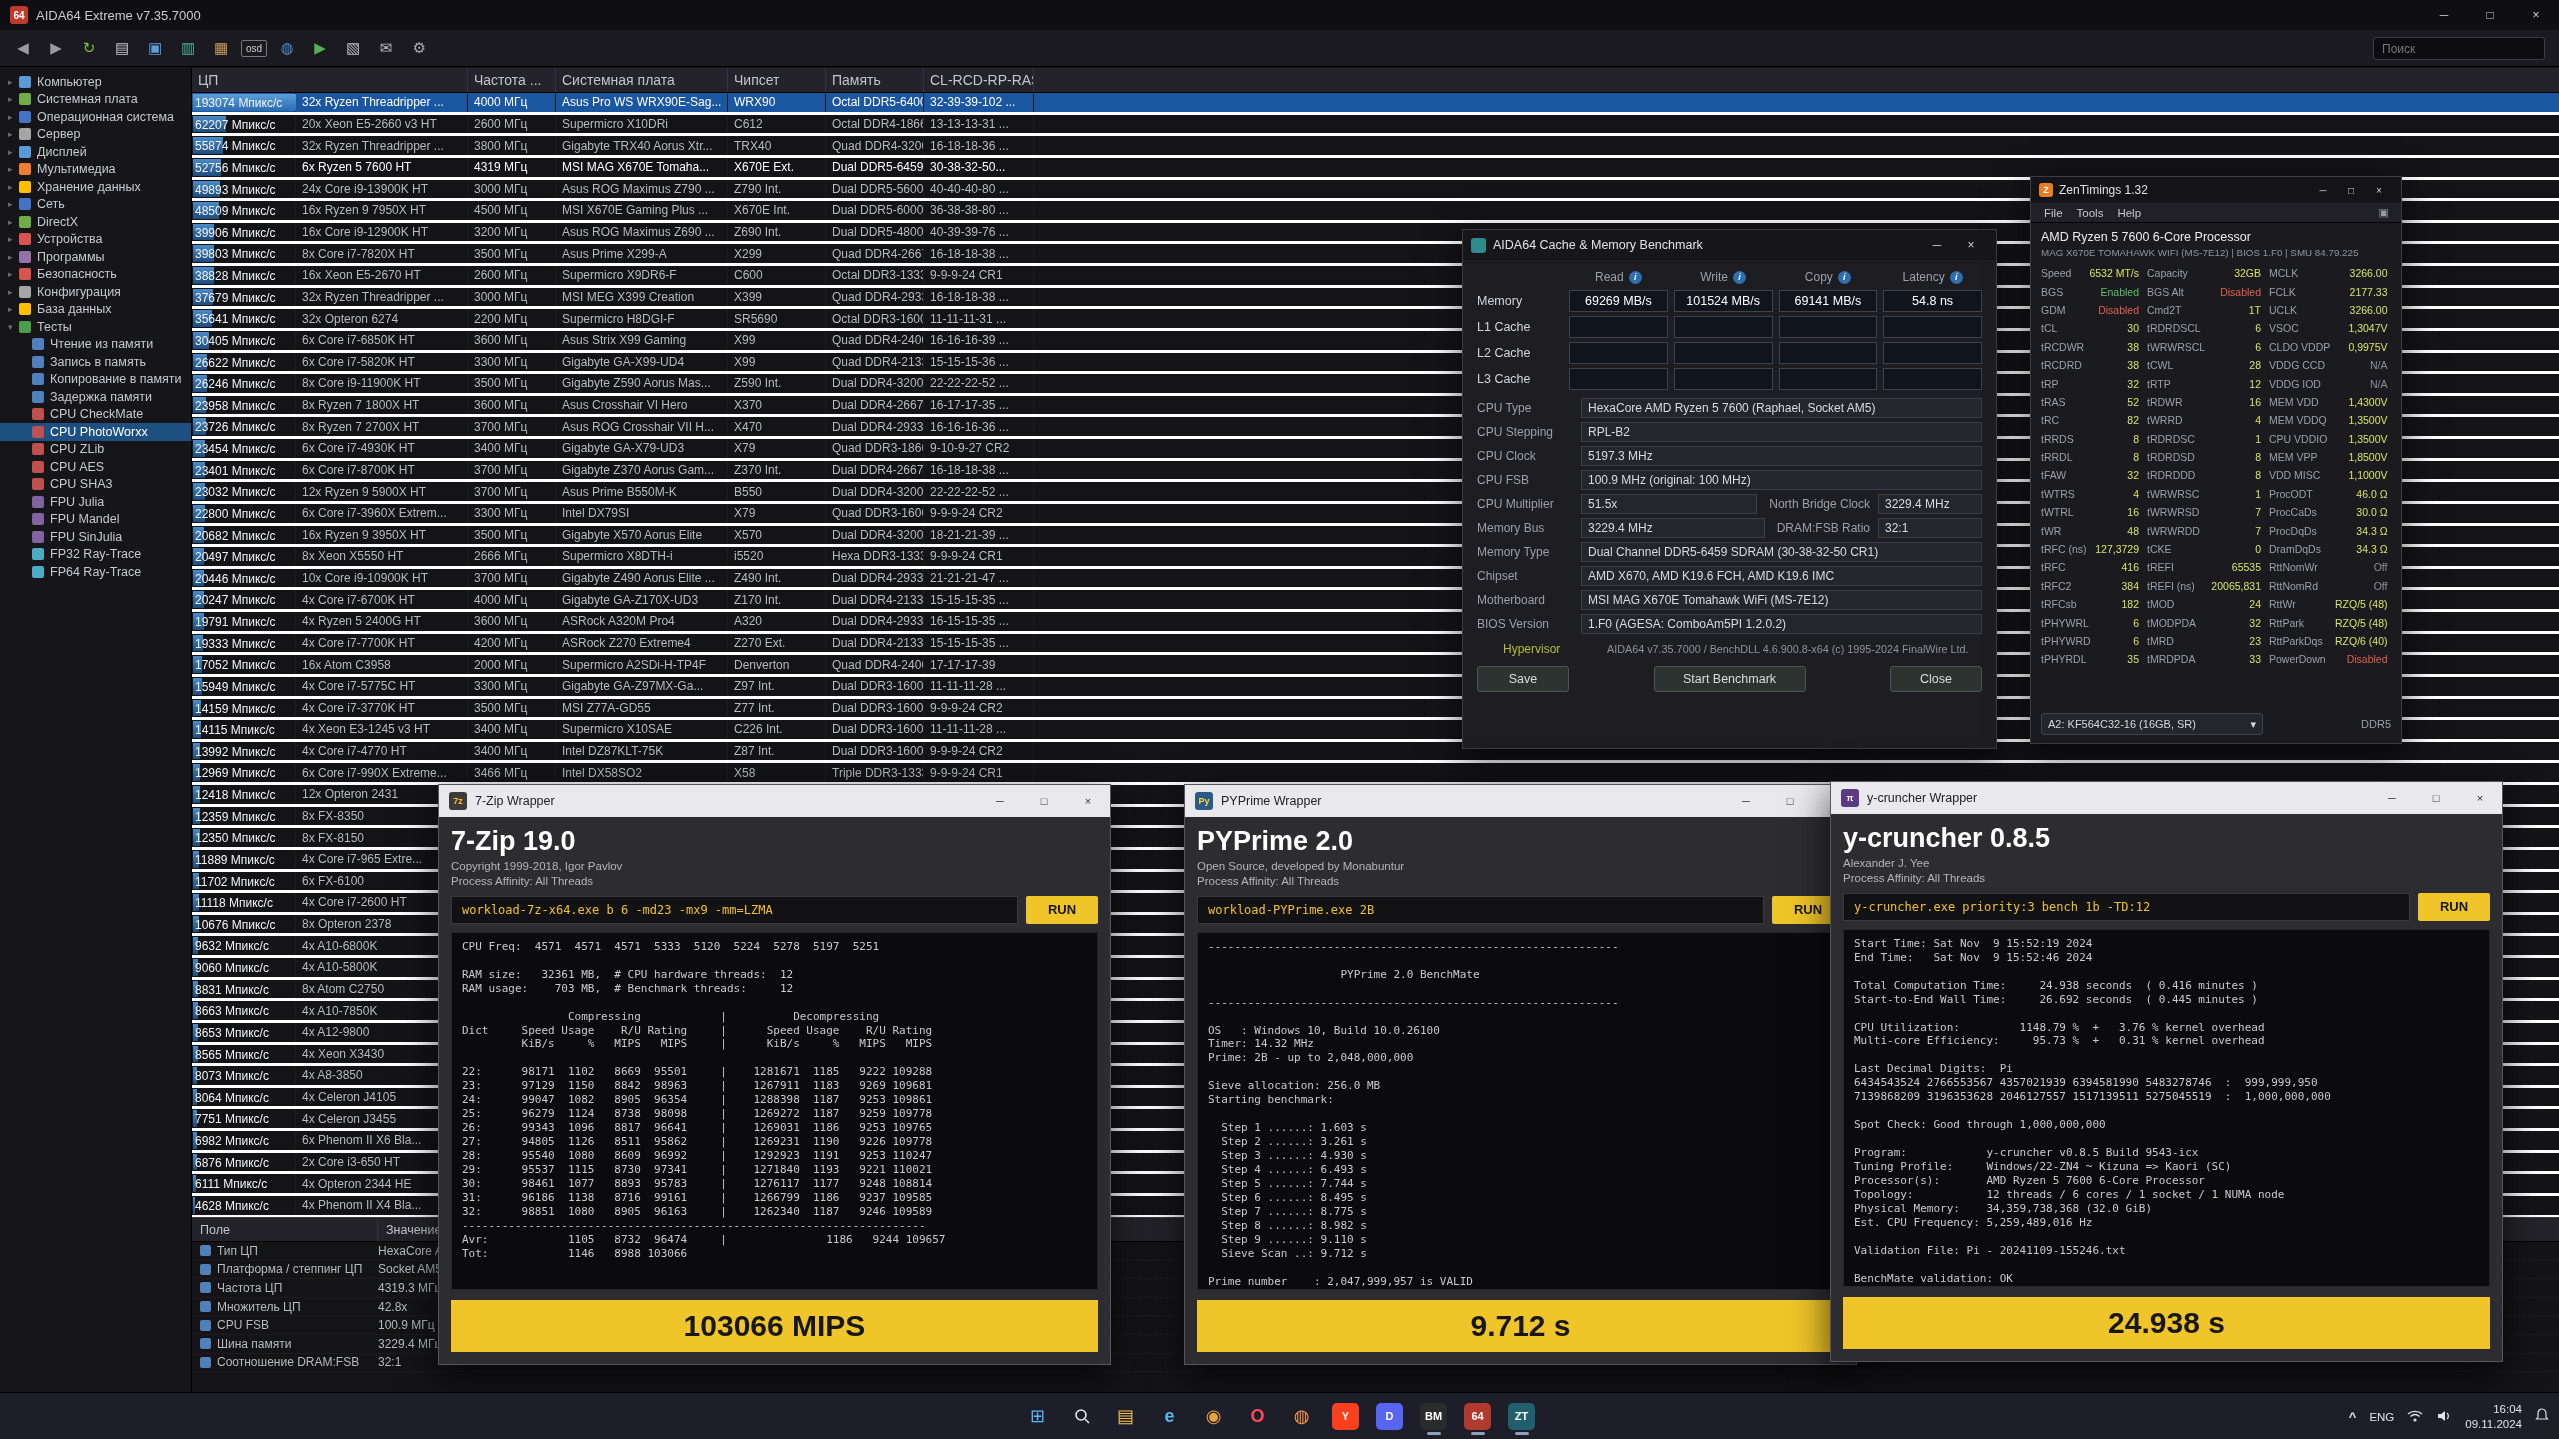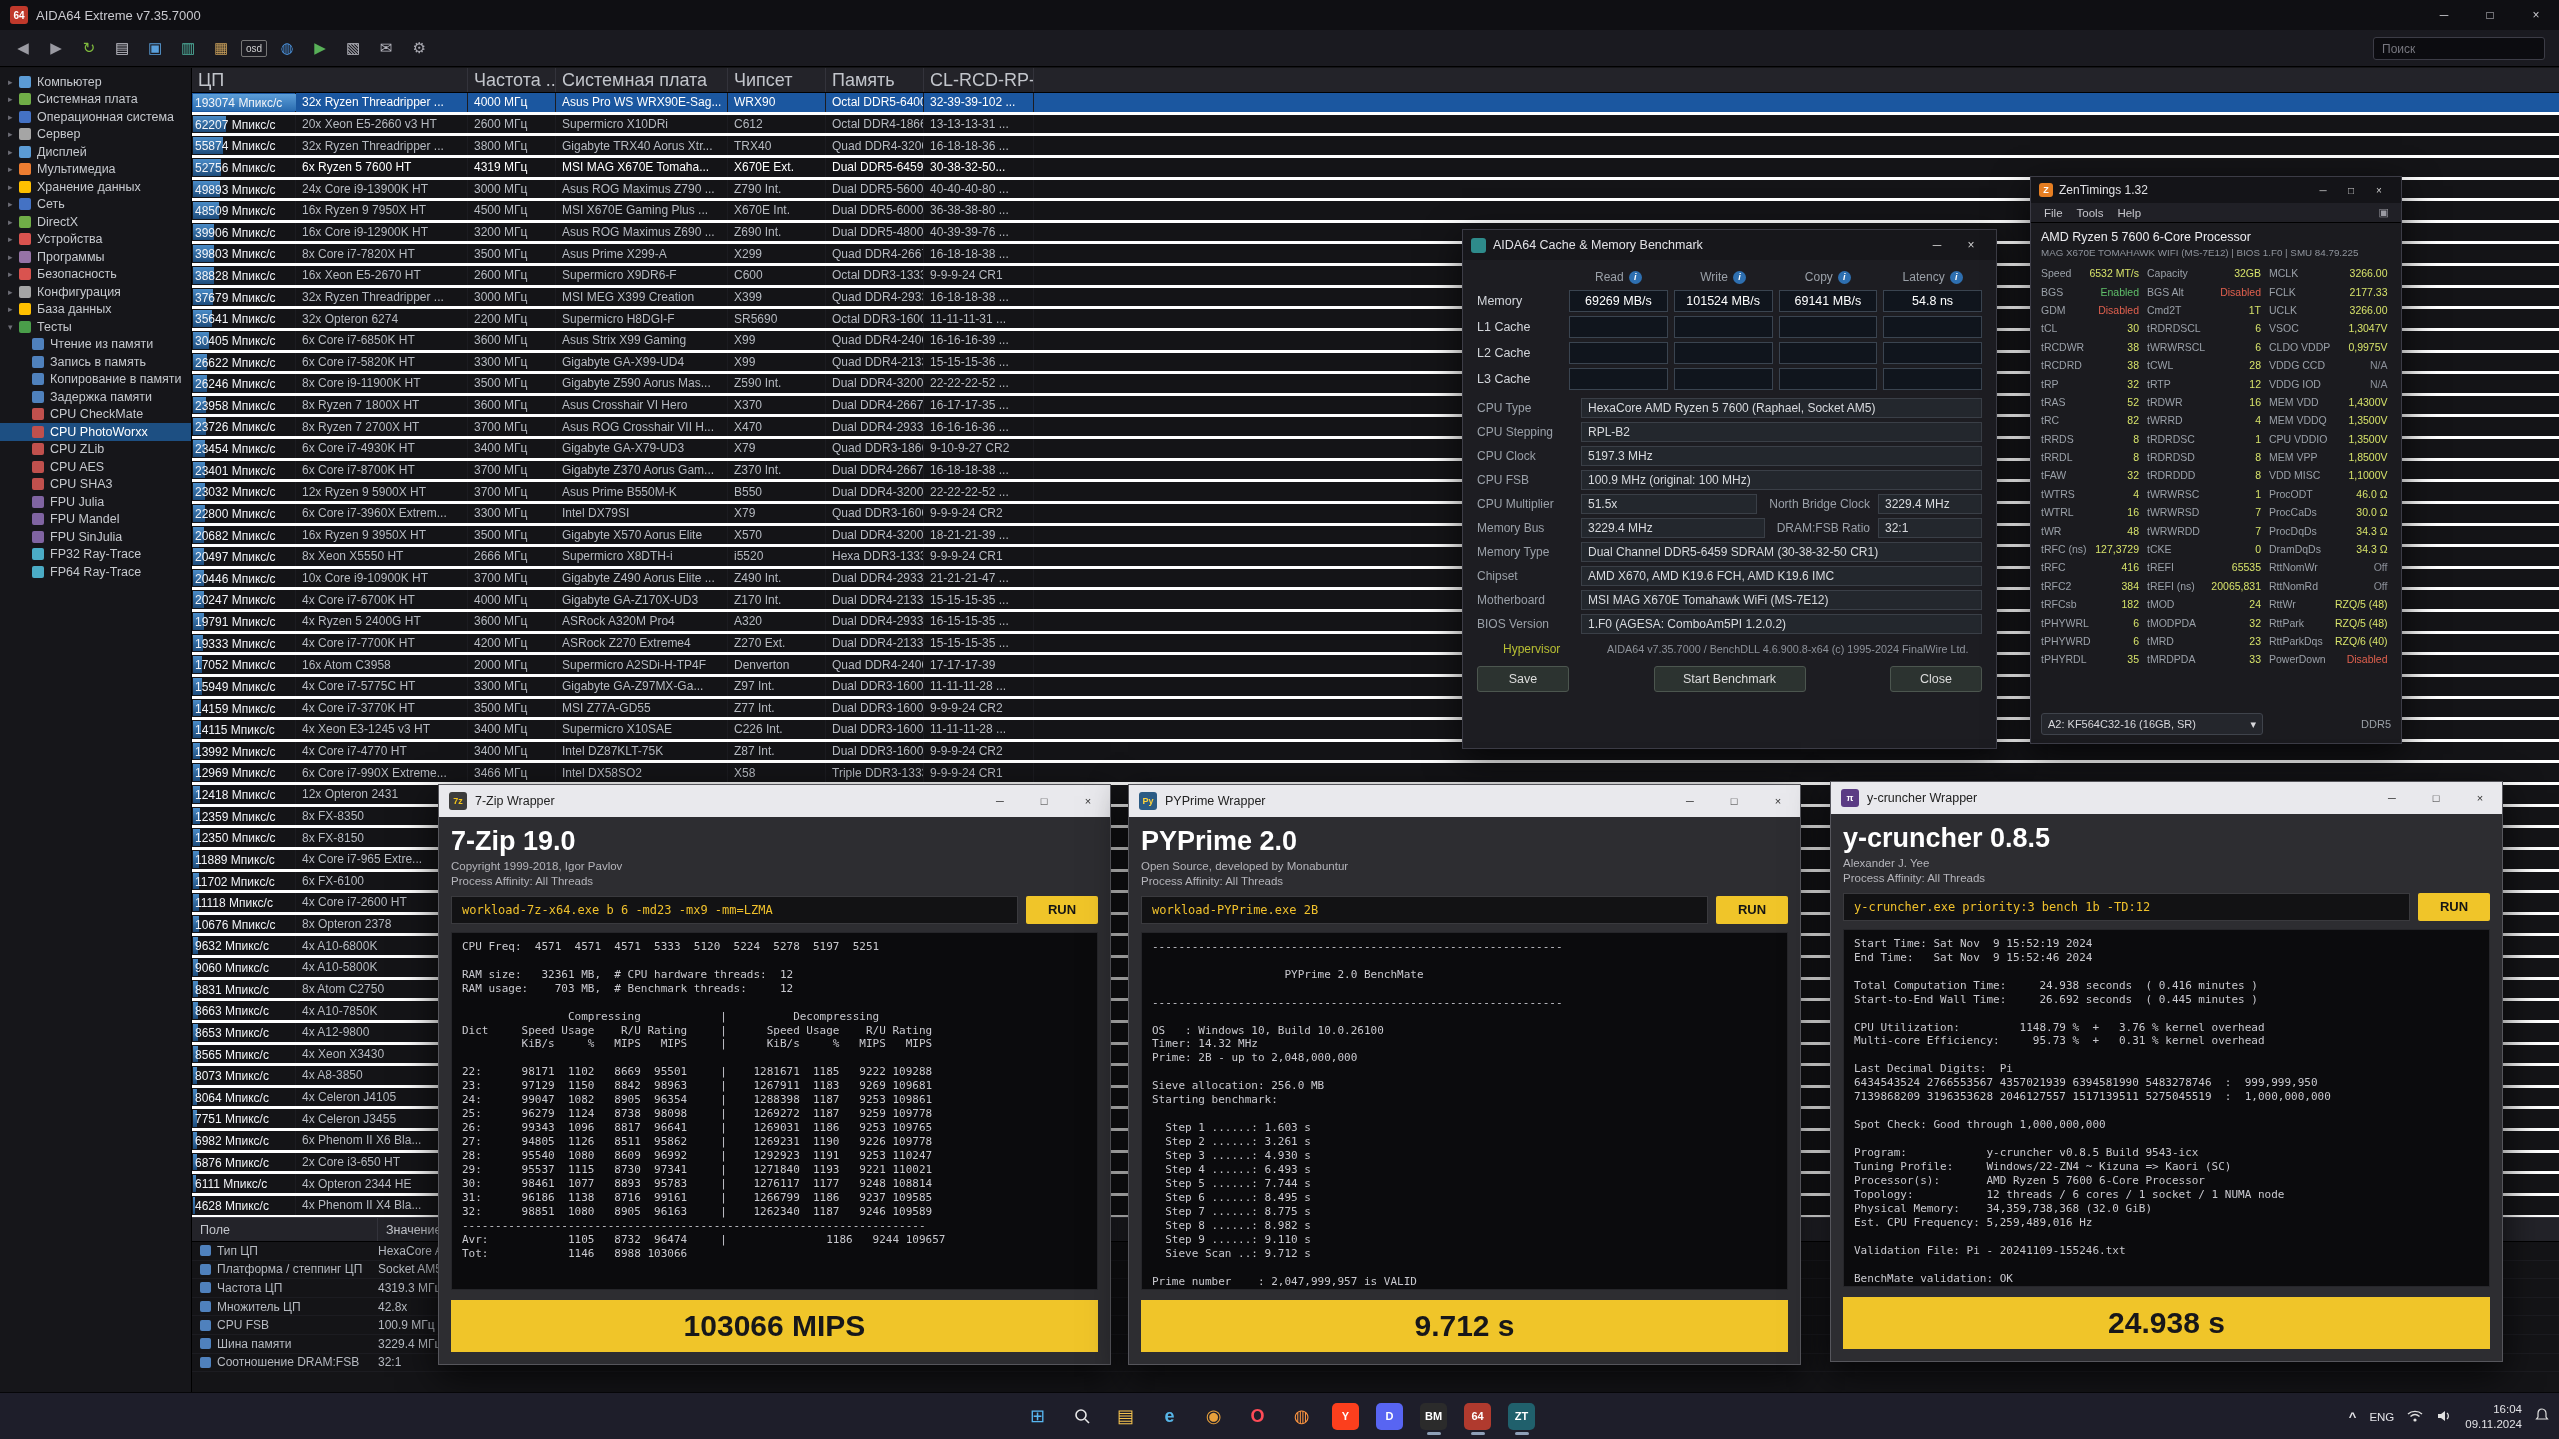--- a/index.html
+++ b/index.html
@@ -20,21 +20,21 @@
   .search-box::placeholder{color:#76767e;}
 
   .sidebar{position:absolute;top:68px;left:0;width:192px;bottom:0;background:#16161a;border-right:1px solid #000;padding-top:5px;overflow:hidden;}
   .tree-item{display:flex;align-items:center;height:17.5px;padding-left:8px;color:#c6c9ce;font-size:12.5px;white-space:nowrap;}
   .tree-item .arrow{width:11px;color:#6d6d76;font-size:9px;flex:none;}
   .tico{width:12px;height:12px;border-radius:2px;margin-right:6px;flex:none;}
   .tree-item.child{padding-left:32px;}
   .tree-item.sel{background:#1d4f82;color:#fff;}
 
   .table-area{position:absolute;left:192px;top:68px;right:0;bottom:0;background:#141417;}
-  .thead{display:flex;height:25px;background:#232329;border-bottom:1px solid #000;color:#c2c5cb;font-size:18px;}
+  .thead{display:flex;height:25px;background:#232329;border-bottom:1px solid #000;color:#c2c5cb;font-size:14px;}
   .th{display:flex;align-items:center;padding-left:6px;border-right:1px solid #33333b;white-space:nowrap;overflow:hidden;}
   .w-cpu{width:276px;flex:none;}.w-freq{width:88px;flex:none;}.w-board{width:172px;flex:none;}
   .w-chip{width:98px;flex:none;}.w-mem{width:98px;flex:none;}.w-tim{width:110px;flex:none;}
   .tbody{}
   .trow{display:flex;height:21.63px;font-size:12px;color:#b6bac1;border-bottom:3px solid #ffffff;}
   .c-score{width:104px;position:relative;flex:none;border-right:1px solid #1c1c21;}
   .bar{position:absolute;left:1px;top:1px;bottom:1px;background:linear-gradient(180deg,#4a8cc8,#1d4c7c);}
   .scoretext{position:absolute;left:3px;top:0;line-height:21.63px;color:#f2f4f8;white-space:nowrap;z-index:1;}
   .cell{display:flex;align-items:center;padding-left:6px;white-space:nowrap;overflow:hidden;flex:none;border-right:1px solid #1c1c21;}
   .c-cpu{width:172px;}.c-freq{width:88px;}.c-board{width:172px;}.c-chip{width:98px;}.c-mem{width:98px;}.c-tim{width:110px;}
@@ -96,21 +96,21 @@
   .zv.zgreen{color:#5fbf6a;}
   .zv.zred{color:#e0604e;}
   .zv.zgrey{color:#8a8f98;}
   .zbottom{position:absolute;bottom:8px;left:10px;right:10px;display:flex;align-items:center;}
   .zselect{width:222px;height:22px;background:#24262c;border:1px solid #3f434b;border-radius:3px;color:#d8d8dc;font-size:11px;display:flex;align-items:center;justify-content:space-between;padding:0 6px;}
   .zddr{margin-left:auto;color:#9aa0a6;font-size:11px;}
 
   
   .wrapwin{position:absolute;width:673px;height:581px;background:#2d2d31;border:1px solid #56565c;box-shadow:0 12px 36px rgba(0,0,0,.7);z-index:6;display:flex;flex-direction:column;}
   .win-0{left:438px;top:784px;}
-  .win-1{left:1128px;top:784px;}
+  .win-1{left:1184px;top:784px;}
   .win-2{left:1830px;top:781px;}
   .wtitle{height:32px;background:#e9e9ed;display:flex;align-items:center;padding-left:10px;color:#222;font-size:12.5px;flex:none;}
   .wico{width:18px;height:18px;border-radius:3px;display:flex;align-items:center;justify-content:center;font-size:9px;font-weight:bold;margin-right:8px;flex:none;}
   .wctrls{margin-left:auto;display:flex;height:100%;}
   .wbtn{width:44px;display:flex;align-items:center;justify-content:center;color:#333;font-size:11px;}
   .wbody{flex:1;display:flex;flex-direction:column;padding:10px 12px 12px;min-height:0;}
   .wheading{color:#fff;font-size:27px;font-weight:bold;line-height:1.1;}
   .wsub{color:#b4b4ba;font-size:11.5px;margin-top:3px;}
   .wcmdrow{display:flex;margin-top:9px;gap:8px;flex:none;}
   .wcmd{flex:1;background:#121214;border:1px solid #3a3a3e;color:#f0c12c;font-family:"DejaVu Sans Mono",monospace;font-size:12px;display:flex;align-items:center;padding:0 10px;height:28px;white-space:nowrap;overflow:hidden;}

